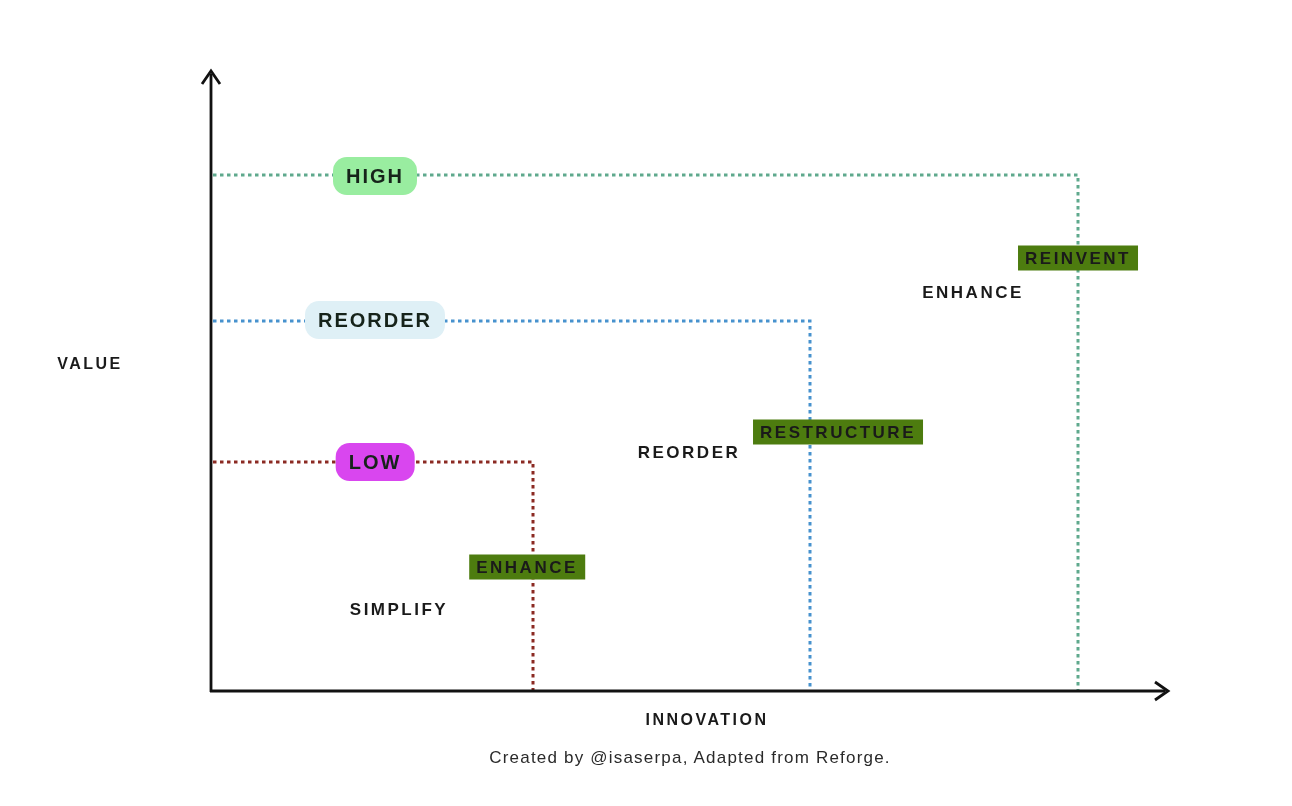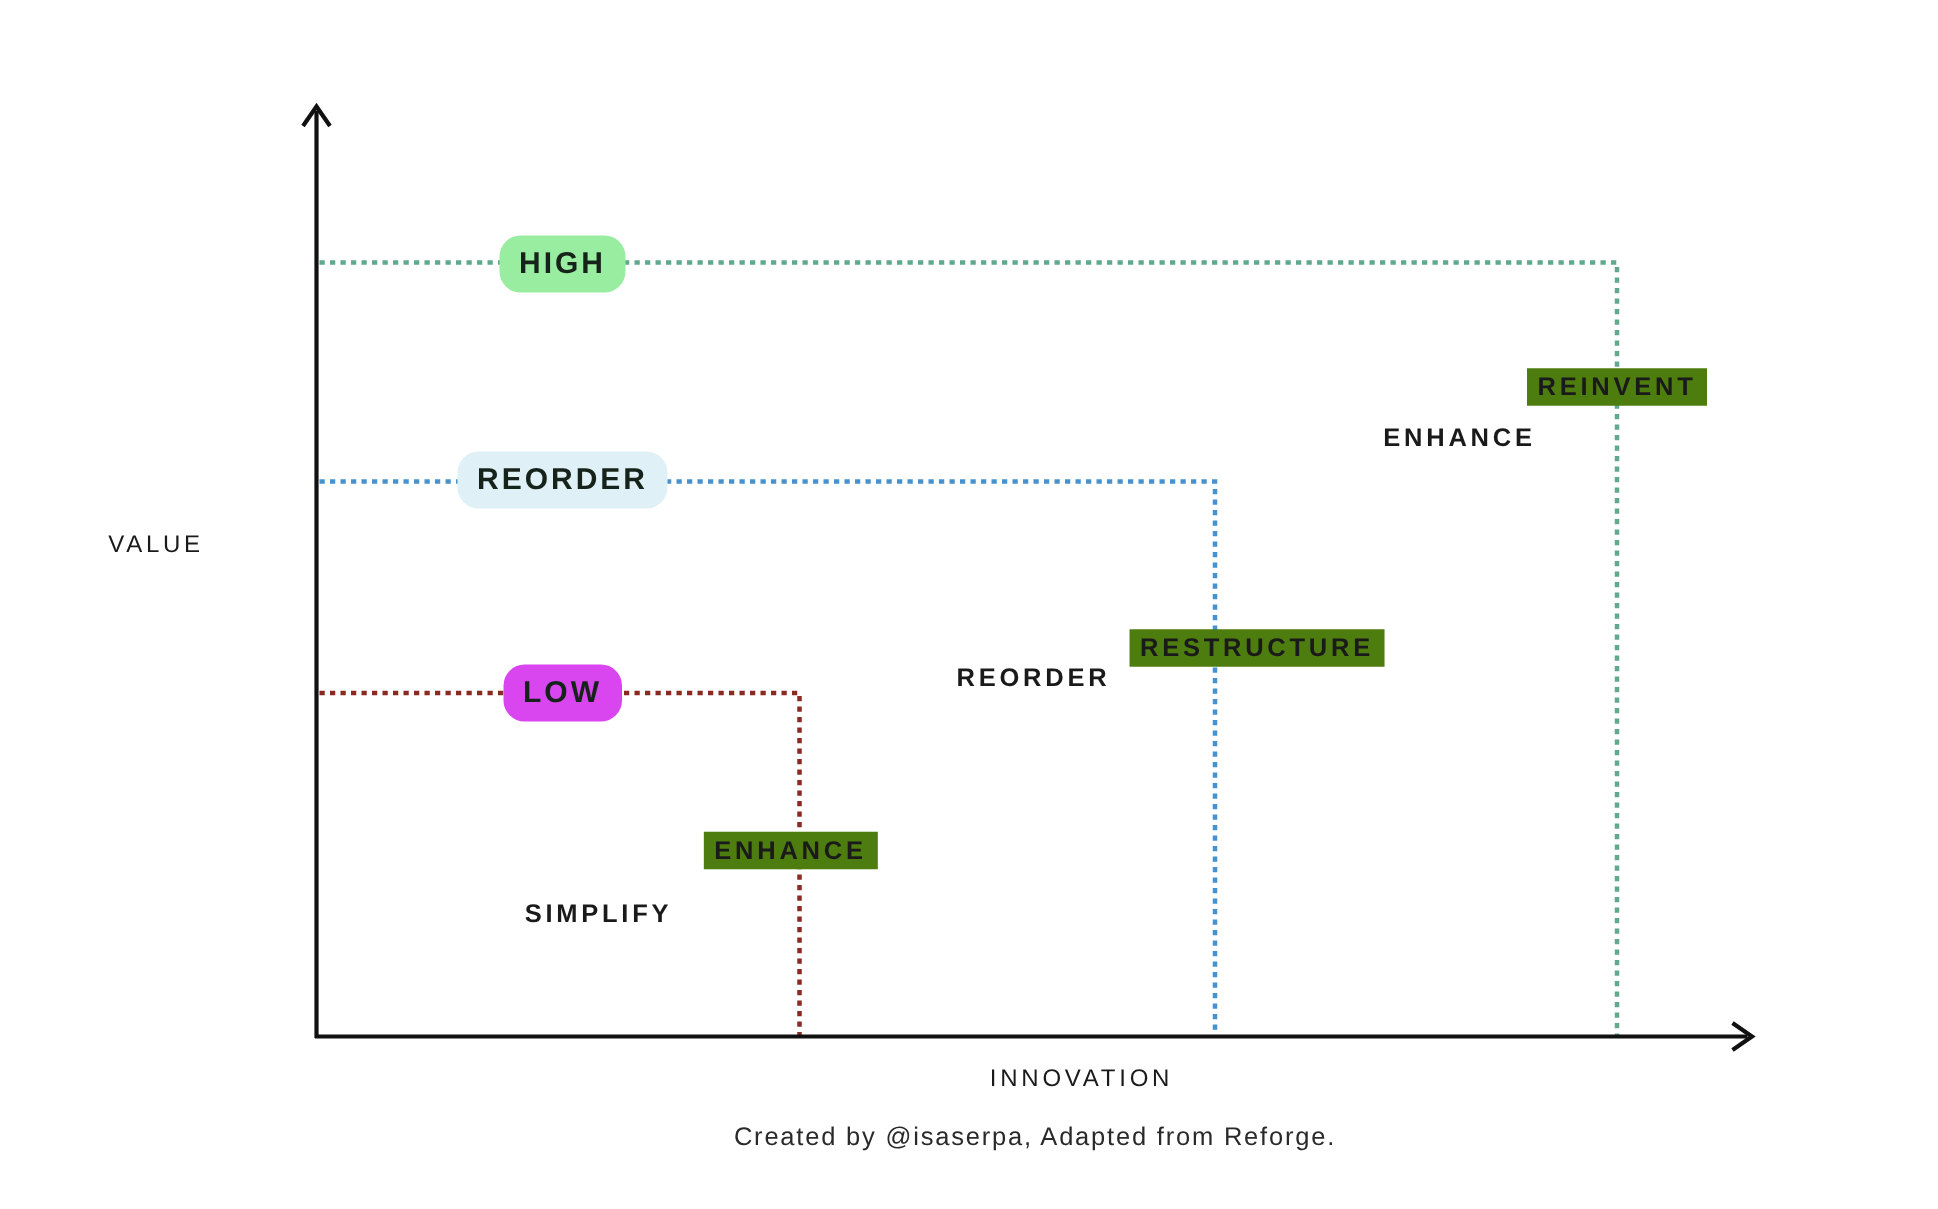--- a/index.html
+++ b/index.html
@@ -43,26 +43,25 @@
     letter-spacing: 2px;
     color: #16231a;
     white-space: nowrap;
     line-height: 1;
     padding: 9px 13px;
     border-radius: 14px;
   }
   .axis-label {
     position: absolute;
     transform: translate(-50%, -50%);
-    font-weight: normal;
+    font-weight: bold;
     font-size: 16px;
     letter-spacing: 2.5px;
     color: #1a1a1a;
     white-space: nowrap;
-    margin-left: 14px;
   }
   .footer-credit {
     position: absolute;
     transform: translate(-50%, -50%);
     left: 690px;
     top: 758px;
     font-size: 17px;
     letter-spacing: 1.2px;
     color: #2a2a2a;
     white-space: nowrap;

